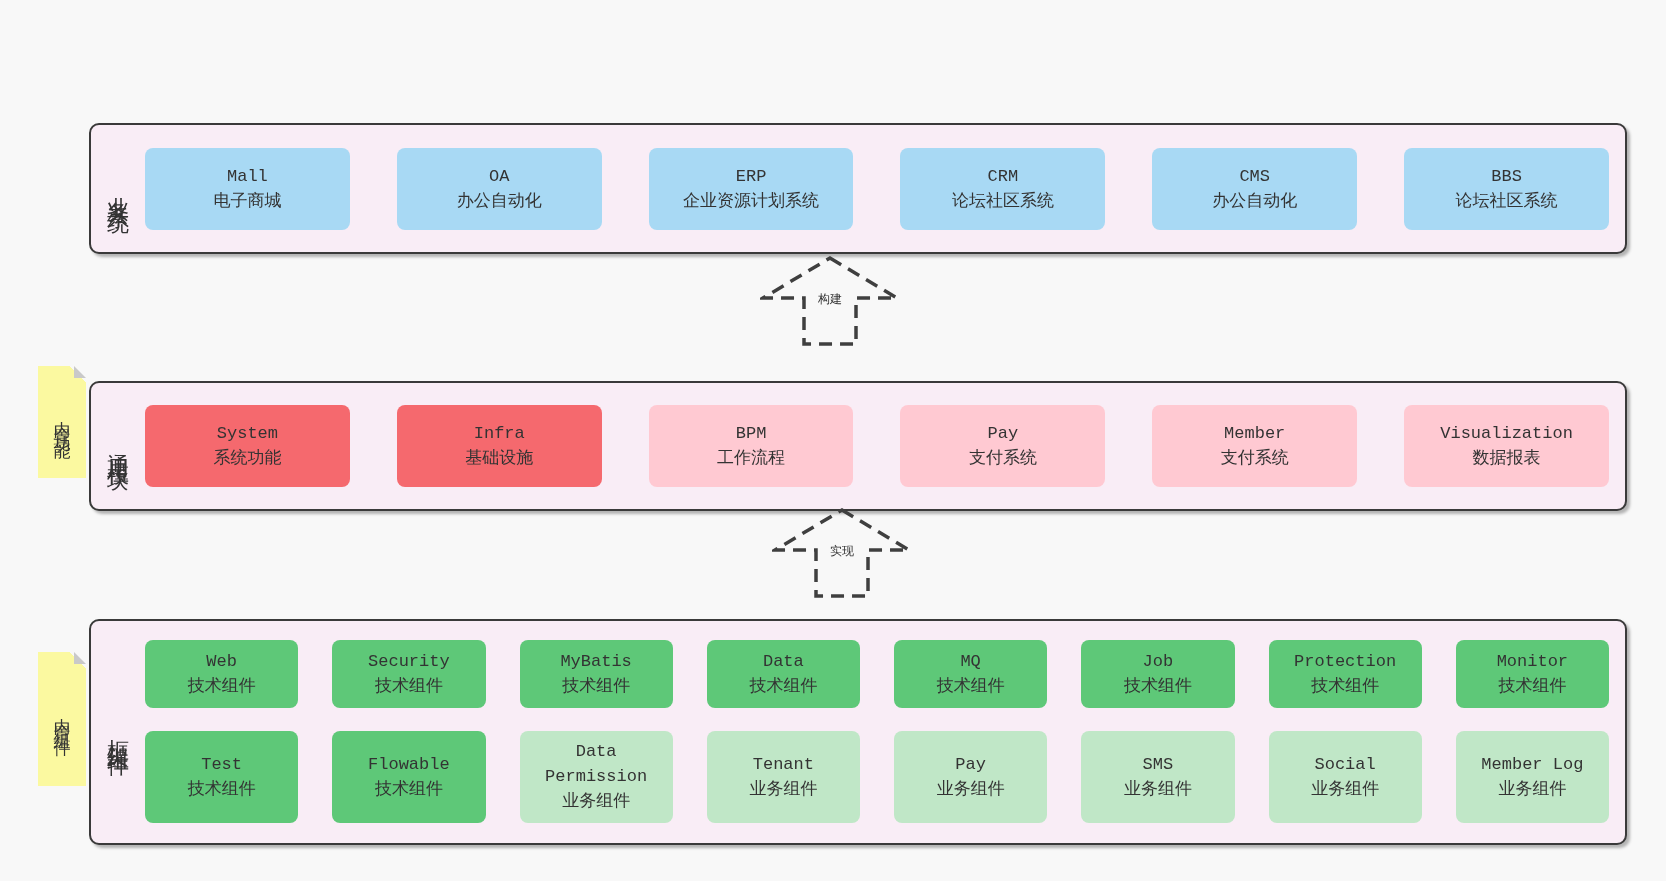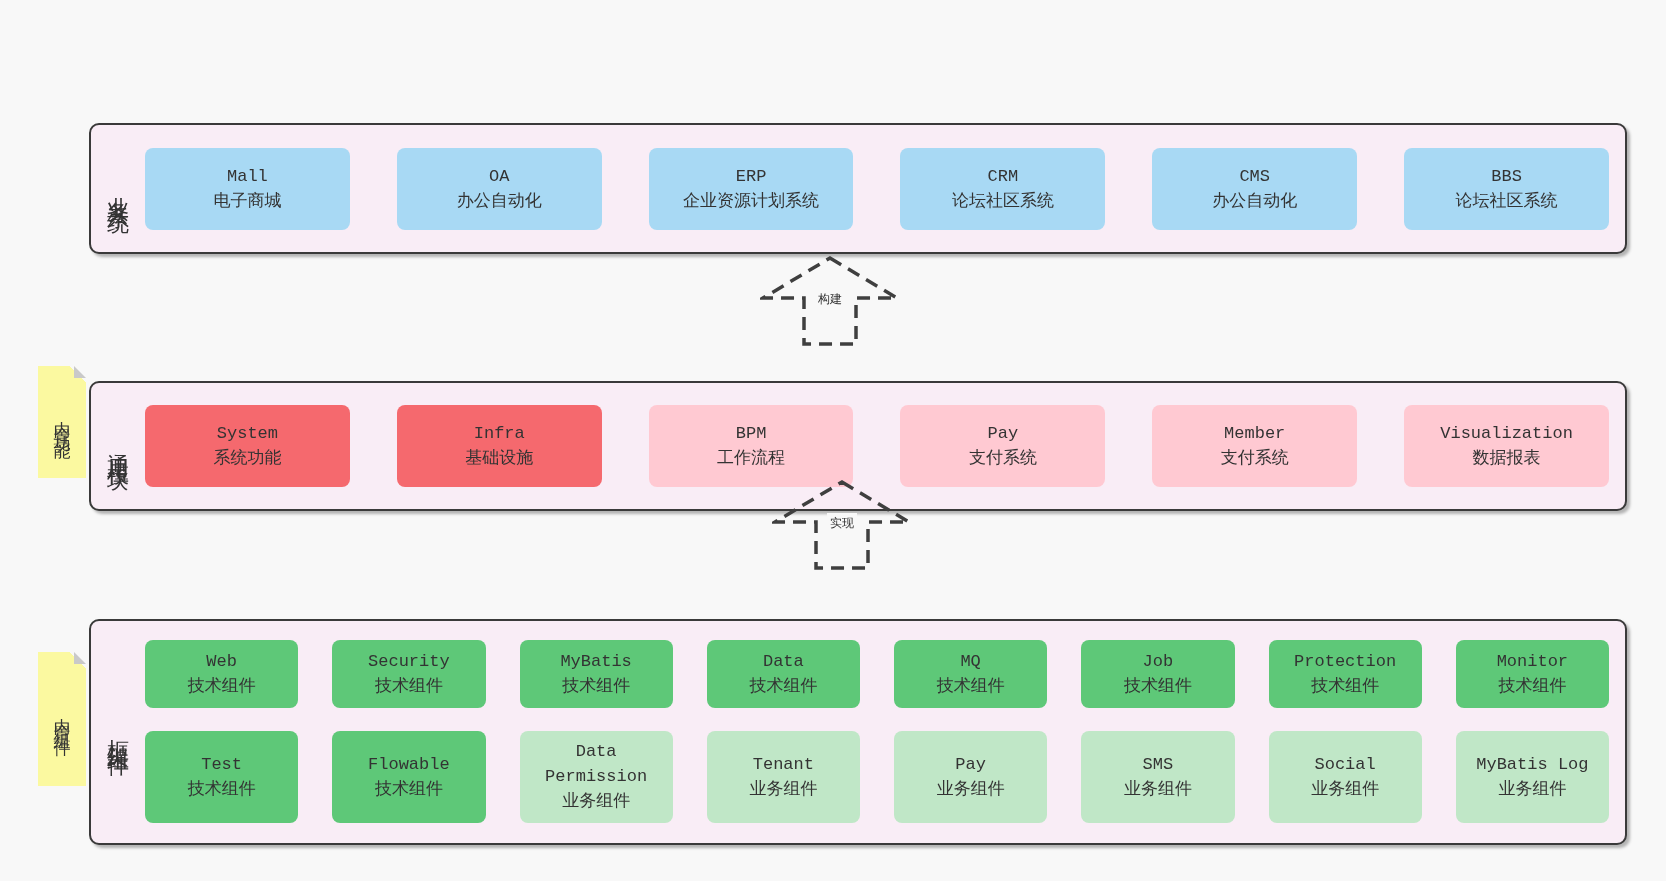--- a/index.html
+++ b/index.html
@@ -38,21 +38,21 @@
 
   .sticky{position:absolute;width:48px;display:flex;align-items:center;justify-content:center;
     background:linear-gradient(225deg, transparent 12px, var(--sticky-yellow) 12px);}
   #sticky-common{left:38px;top:366px;height:112px;}
   #sticky-framework{left:38px;top:652px;height:134px;}
   .sticky .vtext{font-size:17px;letter-spacing:7px;}
   .fold{position:absolute;top:0;right:0;color:var(--sticky-fold);}
 
   .arrow{position:absolute;width:140px;height:92px;}
   #arrow-build{left:760px;top:255px;}
-  #arrow-implement{left:772px;top:479px;text-decoration:underline;}
+  #arrow-implement{left:772px;top:507px;text-decoration:underline;}
   .arrow svg{position:absolute;left:0;top:0;}
   .arrow polygon{fill:none;stroke:var(--arrow);stroke-width:3.5;stroke-dasharray:13 8;}
   .arrow-label{position:absolute;left:50%;top:34px;transform:translateX(-50%);
     background:var(--page-bg);font-size:12px;color:var(--text);
     padding:2px 3px;white-space:nowrap;}
 </style>
 </head>
 <body>
 
 <div class="canvas">
@@ -208,19 +208,19 @@
       </div>
       <div class="box lgreen">
         <div>SMS</div>
         <div>业务组件</div>
       </div>
       <div class="box lgreen">
         <div>Social</div>
         <div>业务组件</div>
       </div>
       <div class="box lgreen">
-        <div>MyBatis Log</div>
+        <div>Member Log</div>
         <div>业务组件</div>
       </div>
     </div>
   </div>
 
 </div>
 
 </body></html>

